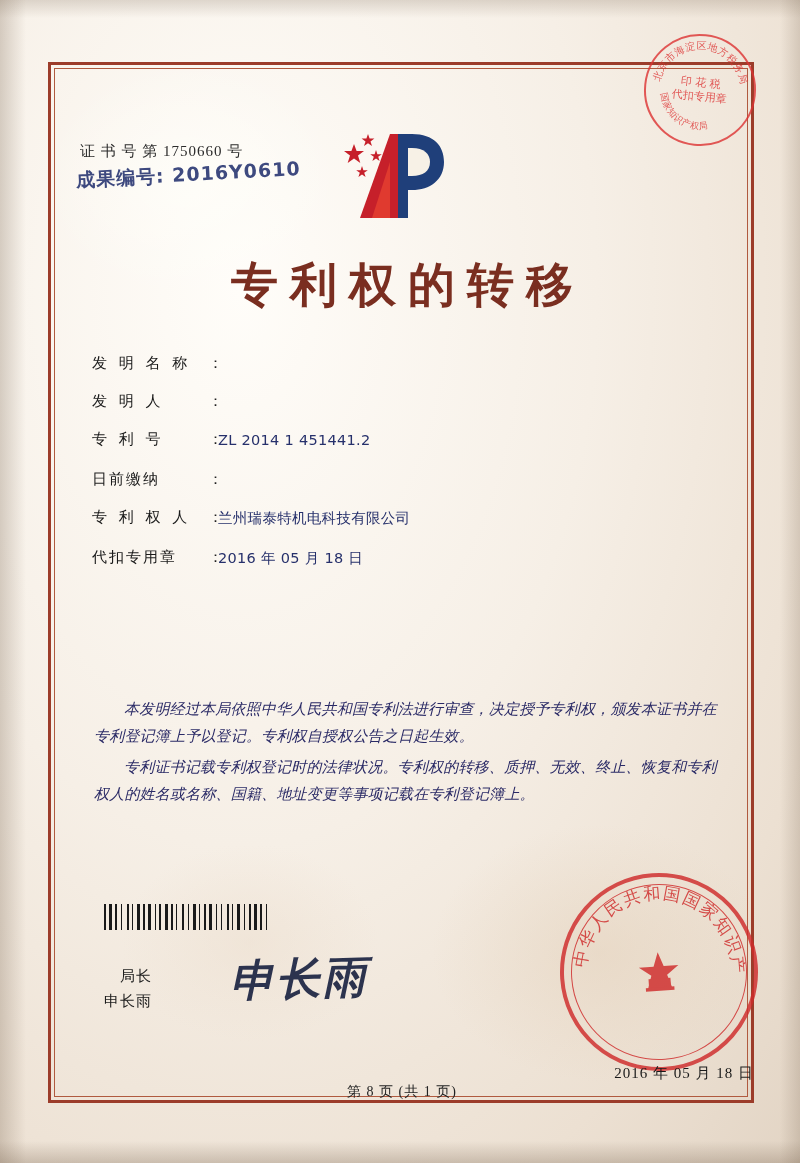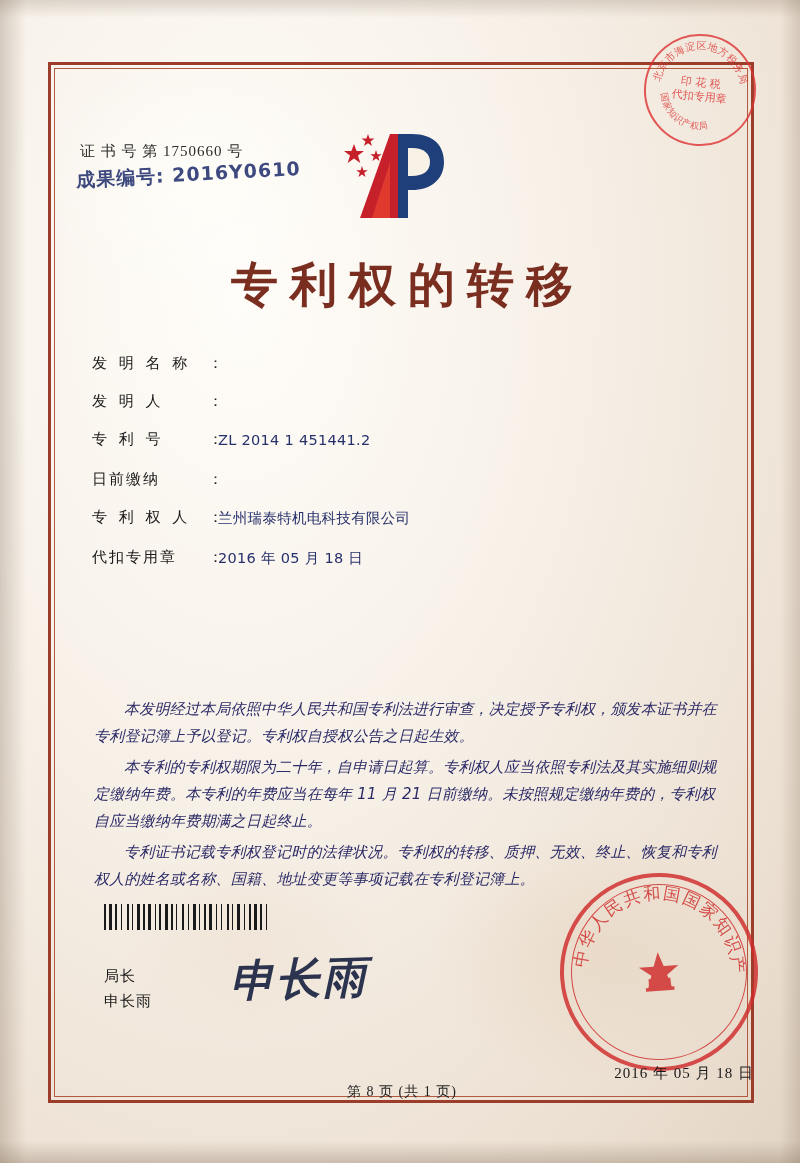--- a/index.html
+++ b/index.html
@@ -192,20 +192,21 @@
 
   
   .sig-block {
     position: absolute;
     left: 34px;
     top: 880px;
     font-size: 15px;
     color: #1a1a1a;
     line-height: 25px;
     letter-spacing: 1px;
+    text-align: right;
   }
   .sig-script {
     position: absolute;
     left: 160px;
     top: 866px;
     font-size: 44px;
     color: #17203f;
     font-family: "DejaVu Serif", serif;
     font-style: italic;
     font-weight: bold;
@@ -384,21 +385,20 @@
       <div class="frow wide">
         <div class="flabel">代扣专用章</div>
         <div class="fcolon">：</div>
         <div class="fvalue">2016 年 05 月 18 日</div>
       </div>
 
     </div>
 
     <div class="body-text">
       <p>本发明经过本局依照中华人民共和国专利法进行审查，决定授予专利权，颁发本证书并在专利登记簿上予以登记。专利权自授权公告之日起生效。</p>
-      <p>本专利的专利权期限为二十年，自申请日起算。专利权人应当依照专利法及其实施细则规定缴纳年费。本专利的年费应当在每年 11 月 21 日前缴纳。未按照规定缴纳年费的，专利权自应当缴纳年费期满之日起终止。</p>
       <p>专利证书记载专利权登记时的法律状况。专利权的转移、质押、无效、终止、恢复和专利权人的姓名或名称、国籍、地址变更等事项记载在专利登记簿上。</p>
     </div>
 
     <div class="barcode" id="barcode"><span style="width:2px"></span><span style="width:1px;background:transparent"></span><span style="width:3px"></span><span style="width:1px;background:transparent"></span><span style="width:2px"></span><span style="width:2px;background:transparent"></span><span style="width:1px"></span><span style="width:3px;background:transparent"></span><span style="width:2px"></span><span style="width:1px;background:transparent"></span><span style="width:1px"></span><span style="width:2px;background:transparent"></span><span style="width:3px"></span><span style="width:1px;background:transparent"></span><span style="width:2px"></span><span style="width:1px;background:transparent"></span><span style="width:3px"></span><span style="width:2px;background:transparent"></span><span style="width:1px"></span><span style="width:1px;background:transparent"></span><span style="width:2px"></span><span style="width:2px;background:transparent"></span><span style="width:3px"></span><span style="width:1px;background:transparent"></span><span style="width:2px"></span><span style="width:1px;background:transparent"></span><span style="width:1px"></span><span style="width:3px;background:transparent"></span><span style="width:2px"></span><span style="width:2px;background:transparent"></span><span style="width:1px"></span><span style="width:2px;background:transparent"></span><span style="width:3px"></span><span style="width:1px;background:transparent"></span><span style="width:1px"></span><span style="width:2px;background:transparent"></span><span style="width:2px"></span><span style="width:1px;background:transparent"></span><span style="width:3px"></span><span style="width:2px;background:transparent"></span><span style="width:1px"></span><span style="width:2px;background:transparent"></span><span style="width:1px"></span><span style="width:3px;background:transparent"></span><span style="width:2px"></span><span style="width:1px;background:transparent"></span><span style="width:1px"></span><span style="width:2px;background:transparent"></span><span style="width:3px"></span><span style="width:2px;background:transparent"></span><span style="width:1px"></span><span style="width:2px;background:transparent"></span><span style="width:2px"></span><span style="width:1px;background:transparent"></span><span style="width:3px"></span><span style="width:1px;background:transparent"></span><span style="width:2px"></span><span style="width:2px;background:transparent"></span><span style="width:1px"></span><span style="width:3px;background:transparent"></span></div>
 
     <div class="sig-block">
       <div>局长</div>
       <div>申长雨</div>
     </div>
     <div class="sig-script">申长雨</div>

